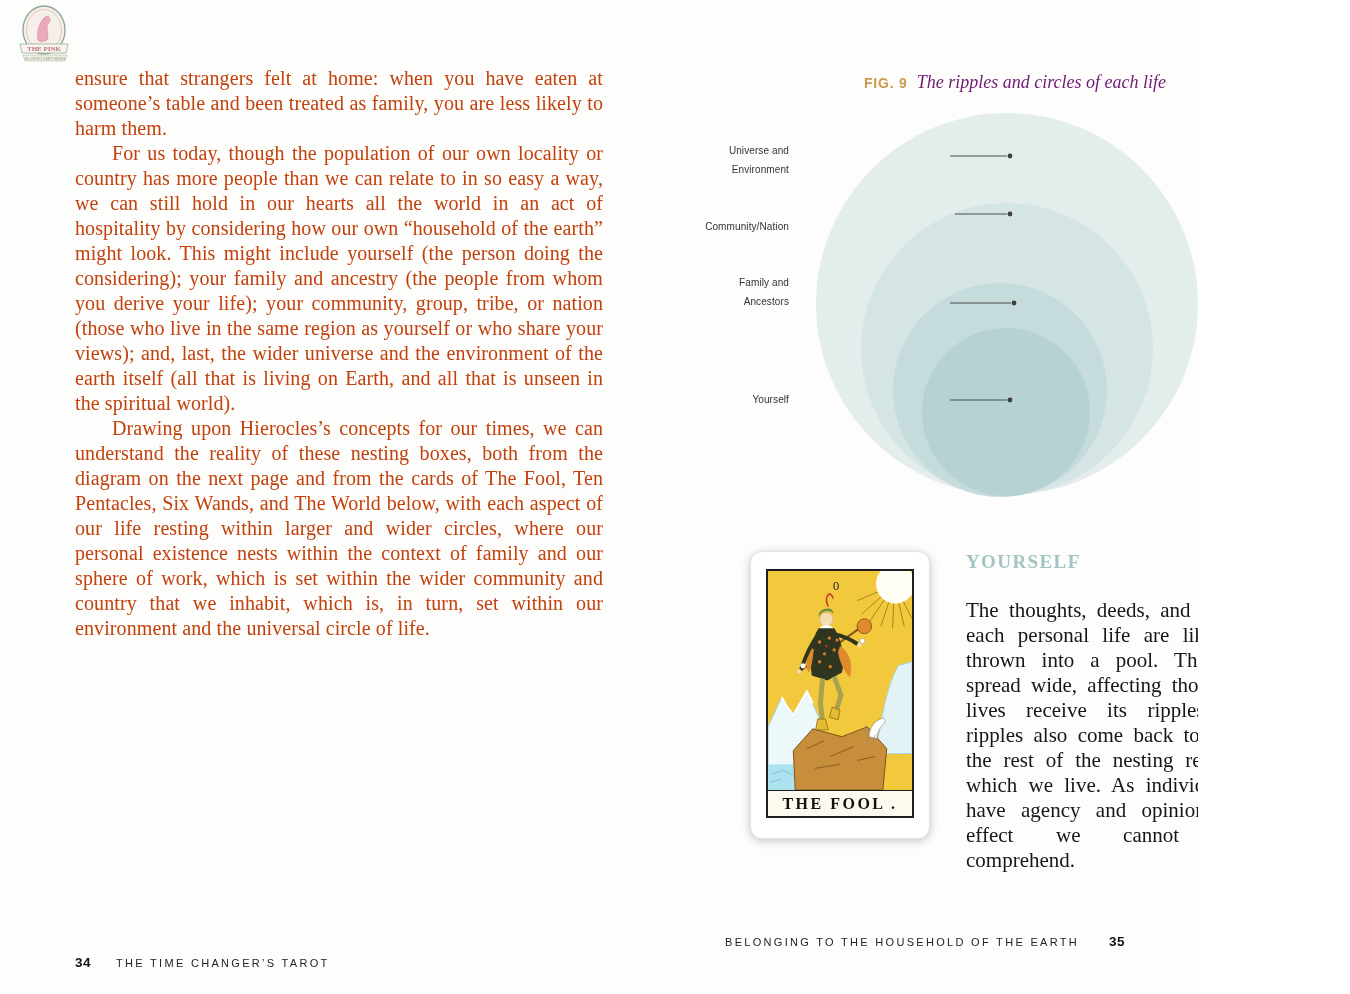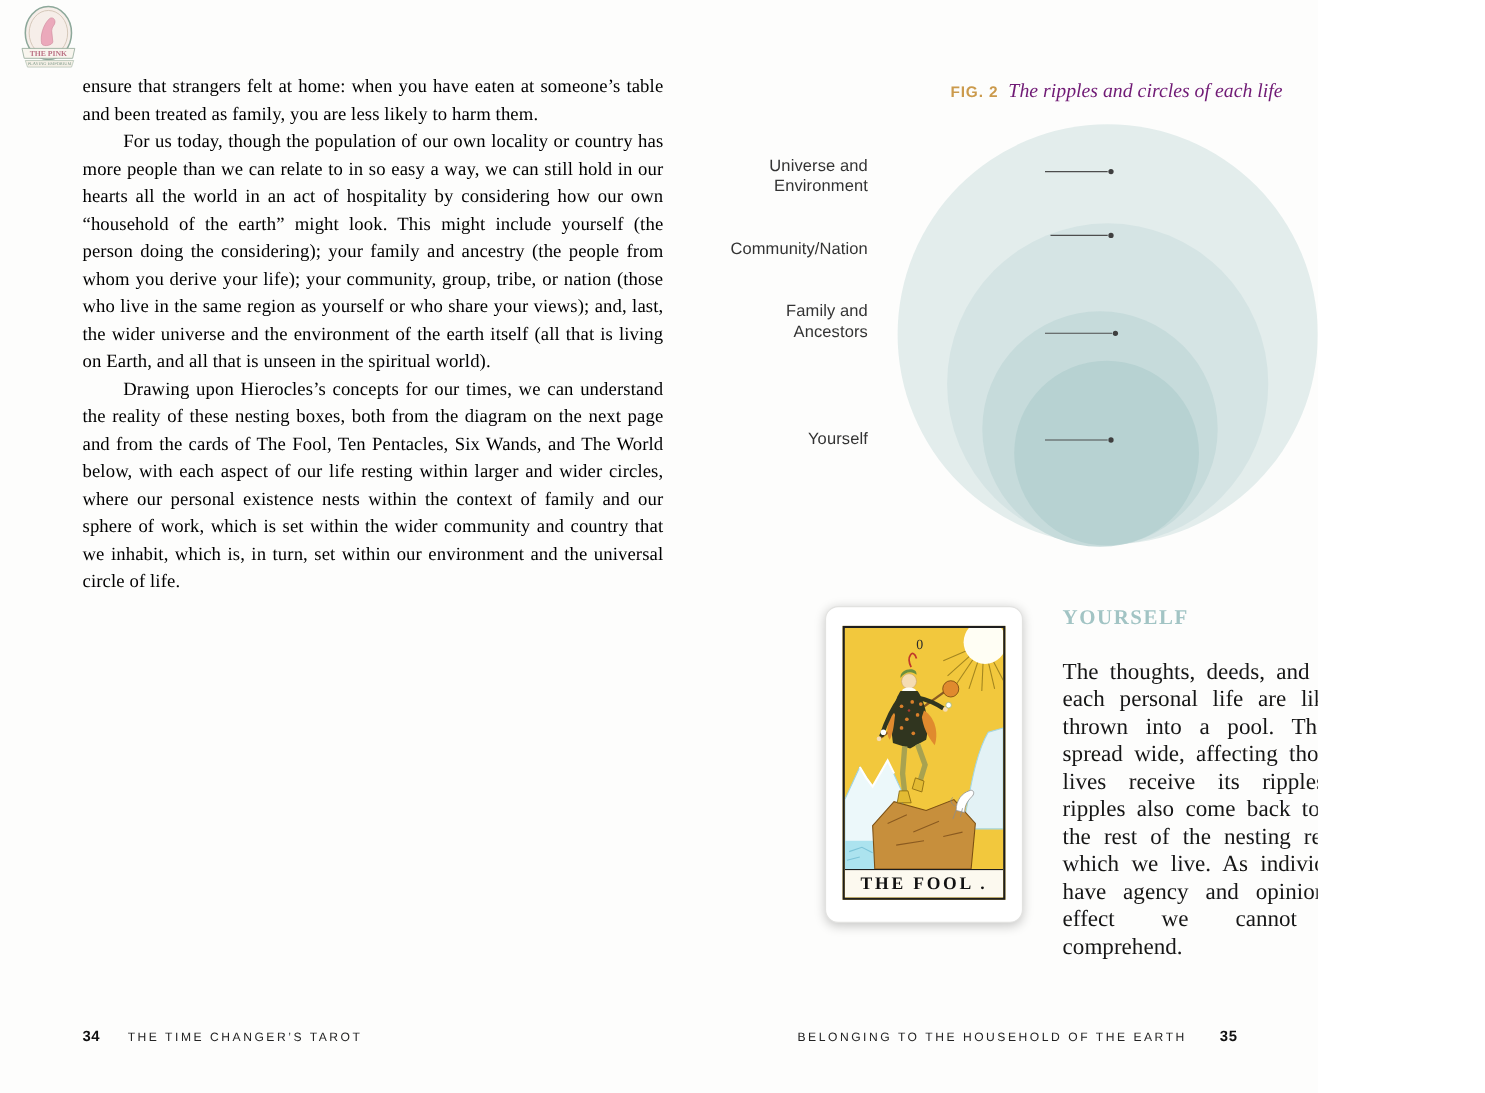--- a/index.html
+++ b/index.html
@@ -8,38 +8,38 @@
     position:relative; width:1198px; height:994px; background:#fdfdfc;
     font-family:"Liberation Serif", serif; color:#151515; overflow:hidden;
   }
 
   
   .logo { position:absolute; left:10px; top:4px; width:70px; height:70px; opacity:.85; }
 
   
   .left-col { position:absolute; left:75px; top:66px; width:528px; }
   .left-col p {
-    font-size:17px; line-height:25px; text-align:justify; color:#000000;
+    font-size:20px; line-height:25px; text-align:justify; color:#c2410c;
     letter-spacing:.1px;
   }
   .left-col p.indent { text-indent:37px; }
 
   
   .fig-caption { position:absolute; left:750px; top:72px; width:530px; text-align:center; white-space:nowrap; }
   .fig-label {
     font-family:"Liberation Sans", sans-serif; font-weight:700; font-size:14px;
     letter-spacing:.8px; color:#cb9a4c;
   }
   .fig-title { font-style:italic; font-size:18px; color:#701a75; margin-left:9px; }
 
   
   .diagram-svg { position:absolute; left:790px; top:105px; width:430px; height:400px; }
   .dlabel {
     position:absolute; right:409px; text-align:right;
-    font-family:"Liberation Sans", sans-serif; font-size:15px; line-height:19px;
+    font-family:"Liberation Sans", sans-serif; font-size:10px; line-height:19px;
     color:#333333; letter-spacing:.1px;
   }
   .dlabel-universe  { top:141px; }
   .dlabel-community { top:217px; }
   .dlabel-family    { top:273px; }
   .dlabel-yourself  { top:390px; }
 
   
   .tarot-card {
     position:absolute; left:750px; top:551px; width:180px; height:288px;
@@ -63,21 +63,21 @@
   .yourself h3 {
     font-family:"Liberation Serif", serif; font-size:19px; font-weight:700;
     letter-spacing:1.4px; color:#a2c4c4;
   }
   .yourself p {
     margin-top:25px; font-size:21px; line-height:25px; text-align:justify; color:#161616;
   }
 
   
   .footer { position:absolute; top:934px; font-family:"Liberation Sans", sans-serif; display:flex; align-items:baseline; }
-  .footer-left  { left:75px;  gap:25px; }
+  .footer-left  { left:75px;  gap:25px;margin-top:21px; }
   .footer-right { right:73px; gap:30px; }
   .page-num { font-weight:700; font-size:13.5px; color:#111; letter-spacing:.5px; }
   .running-title { font-size:11px; letter-spacing:2.3px; color:#232323; }
 
   .logo-text1 { font-family:"Liberation Serif", serif; font-size:7px; font-weight:700; fill:#b05a70; }
   .logo-text2 { font-family:"Liberation Serif", serif; font-size:4px; fill:#6a8a78; }
 </style>
 </head>
 <body>
 
@@ -93,21 +93,21 @@
     <text x="35" y="55.5" text-anchor="middle" class="logo-text2">PLAYING EMPORIUM</text>
   </svg>
 
   <div class="left-col">
     <p>ensure that strangers felt at home: when you have eaten at someone’s table and been treated as family, you are less likely to harm them.</p>
     <p class="indent">For us today, though the population of our own locality or country has more people than we can relate to in so easy a way, we can still hold in our hearts all the world in an act of hospitality by considering how our own “household of the earth” might look. This might include yourself (the person doing the considering); your family and ancestry (the people from whom you derive your life); your community, group, tribe, or nation (those who live in the same region as yourself or who share your views); and, last, the wider universe and the environment of the earth itself (all that is living on Earth, and all that is unseen in the spiritual world).</p>
     <p class="indent">Drawing upon Hierocles’s concepts for our times, we can understand the reality of these nesting boxes, both from the diagram on the next page and from the cards of The Fool, Ten Pentacles, Six Wands, and The World below, with each aspect of our life resting within larger and wider circles, where our personal existence nests within the context of family and our sphere of work, which is set within the wider community and country that we inhabit, which is, in turn, set within our environment and the universal circle of life.</p>
   </div>
 
   <div class="fig-caption">
-    <span class="fig-label">FIG. 2</span><span class="fig-title">The ripples and circles of each life</span>
+    <span class="fig-label">FIG. 9</span><span class="fig-title">The ripples and circles of each life</span>
   </div>
 
   <svg class="diagram-svg" viewBox="0 0 430 400">
     <circle cx="217" cy="199" r="191" fill="#e3edec"></circle>
     <circle cx="217" cy="244" r="146" fill="#d5e4e4"></circle>
     <circle cx="210" cy="285" r="107" fill="#c6dbdb"></circle>
     <circle cx="216" cy="307" r="84" fill="#b7d2d2"></circle>
     <g stroke="#4d4d4d" stroke-width="1">
       <line x1="160" y1="51" x2="217" y2="51"></line>
       <line x1="165" y1="109" x2="217" y2="109"></line>

